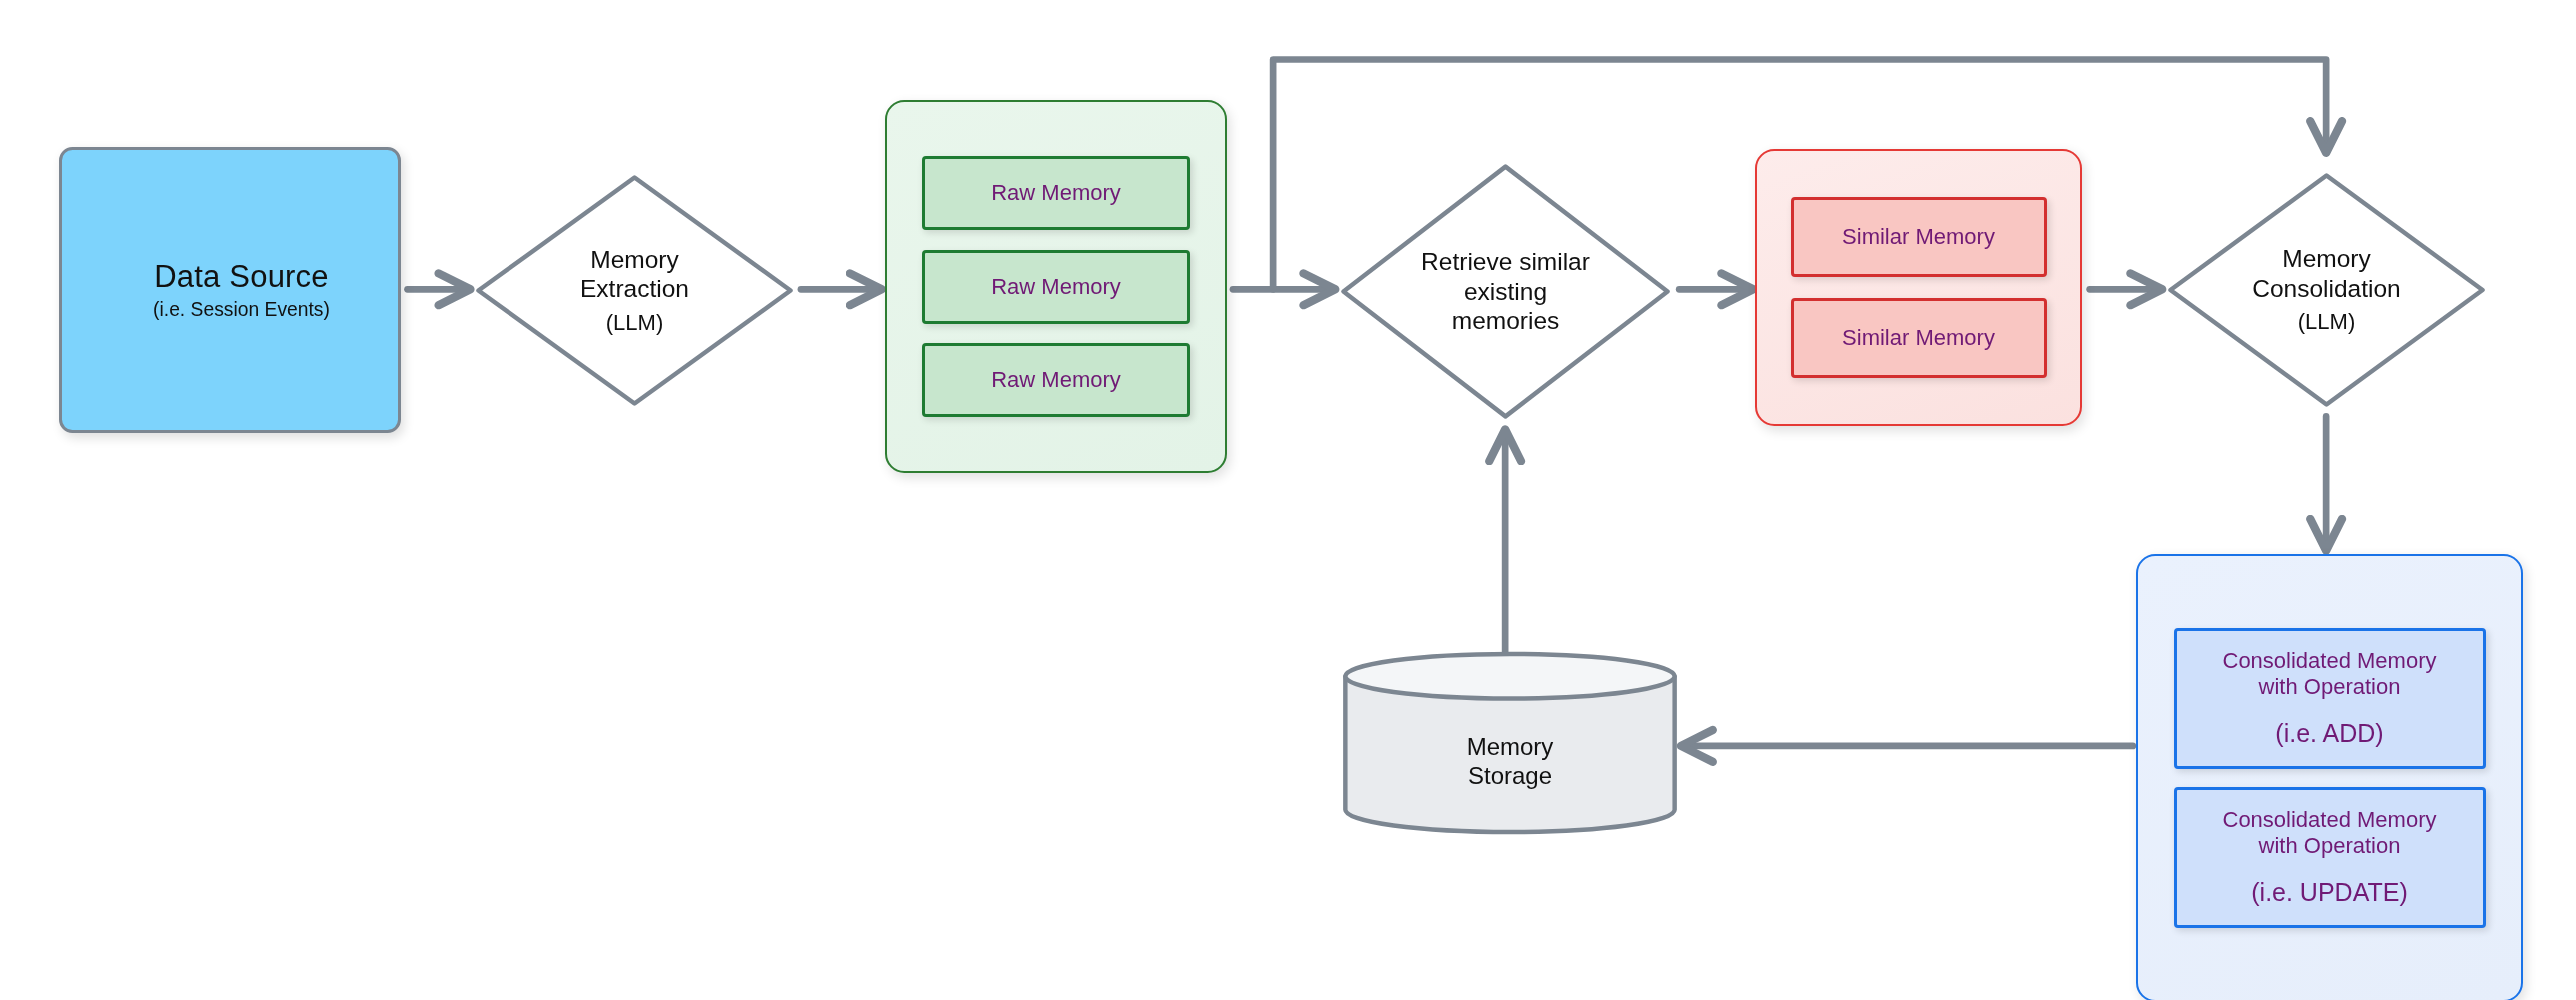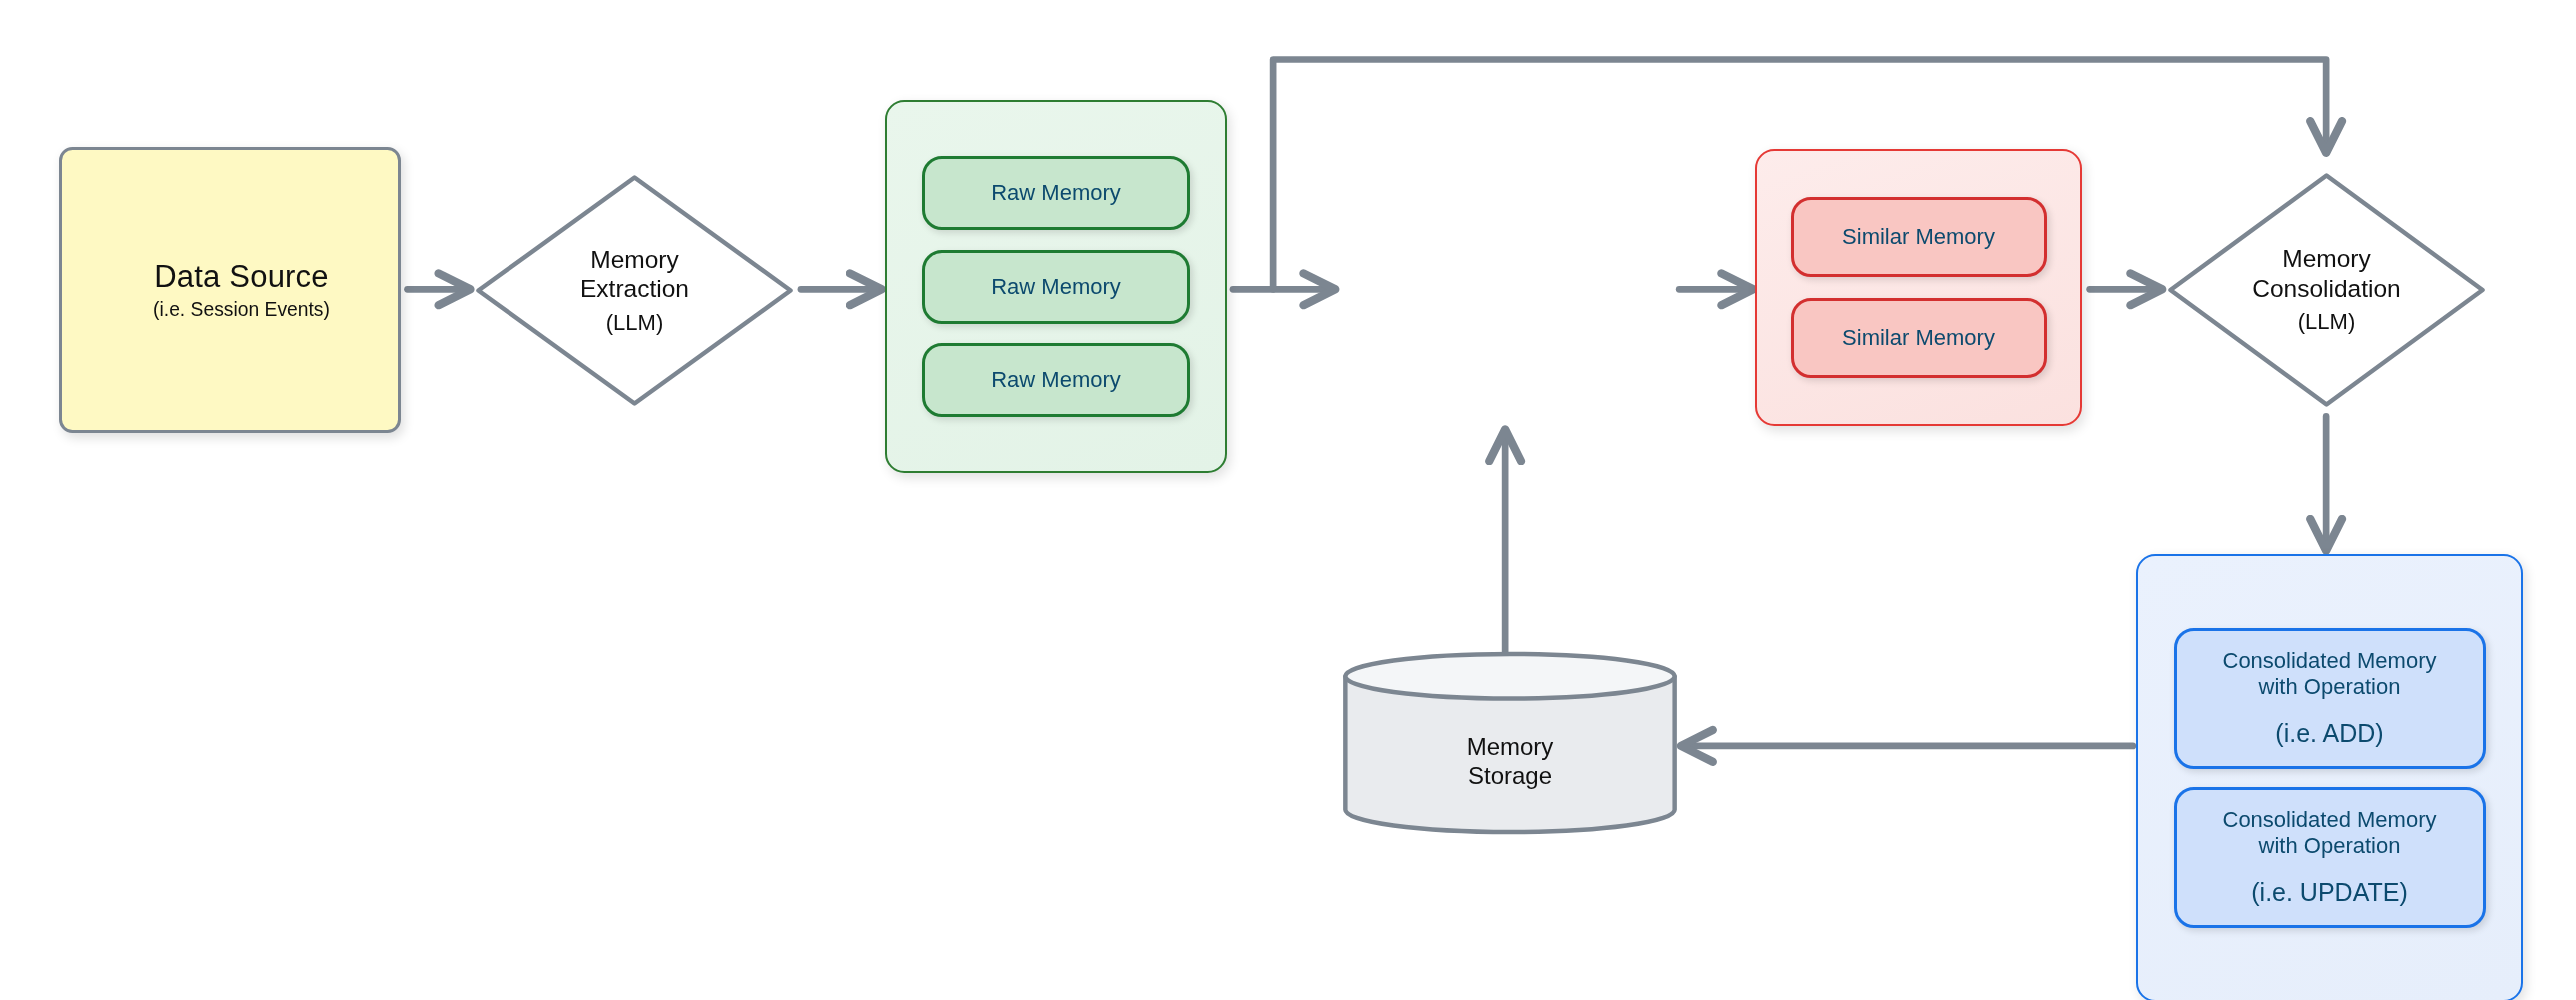--- a/index.html
+++ b/index.html
@@ -3,21 +3,21 @@
 <meta charset="utf-8">
 <style>
   html,body{margin:0;padding:0;background:#ffffff;}
   body{width:2576px;height:1001px;font-family:"Liberation Sans",sans-serif;overflow:hidden;}
   #stage{position:relative;width:2576px;height:1001px;background:#fff;}
 
   .node{position:absolute;box-sizing:border-box;display:flex;flex-direction:column;
         align-items:center;justify-content:center;text-align:center;color:#111;}
 
   
-  .rect-proc{background:#fef9c3;border:3px solid #7c8691;border-radius:13.4px;
+  .rect-proc{background:#7dd3fc;border:3px solid #7c8691;border-radius:13.4px;
              box-shadow:3px 4.5px 10.4px rgba(0,0,0,.13);padding-left:23px;}
   .ds-title{font-size:31px;letter-spacing:0.2px;line-height:1.1;}
   .ds-sub{font-size:19.3px;margin-top:5px;line-height:1.1;}
 
   
   .diamond-wrap{position:absolute;}
   .diamond-wrap svg{position:absolute;left:0;top:0;overflow:visible;}
   .diamond-label{position:absolute;left:0;top:0;width:100%;height:100%;
       display:flex;flex-direction:column;align-items:center;justify-content:center;
       text-align:center;color:#111;}
@@ -26,22 +26,22 @@
 
   
   .group{position:absolute;box-sizing:border-box;border-radius:19.3px;
          display:flex;flex-direction:column;align-items:center;
          box-shadow:3px 4.5px 12px rgba(0,0,0,.12);}
   .group-green{background:linear-gradient(160deg,#e9f6ec 0%,#e3f3e7 100%);border:2.2px solid #2e7d32;}
   .group-red{background:linear-gradient(160deg,#fdeceb 0%,#fbe1df 100%);border:2.2px solid #e53935;}
   .group-blue{background:linear-gradient(160deg,#eaf1fd 0%,#e6eefb 100%);border:2.2px solid #1a73e8;}
 
   .chip{box-sizing:border-box;display:flex;flex-direction:column;align-items:center;
-        justify-content:center;text-align:center;border-radius:20px;
-        box-shadow:2.2px 3px 7.4px rgba(0,0,0,.13);color:#0c4a6e;}
+        justify-content:center;text-align:center;border-radius:4px;
+        box-shadow:2.2px 3px 7.4px rgba(0,0,0,.13);color:#701a75;}
   .chip-green{background:#c7e6cd;border:3.7px solid #1e7b32;}
   .chip-red{background:#f9c6c2;border:3.7px solid #d32f2f;}
   .chip-blue{background:#cfe0fb;border:3px solid #1a73e8;}
   .chip-label{font-size:22px;line-height:1.18;}
   .chip-sub{font-size:25px;line-height:1.18;margin-top:19px;}
 
   
   .cylinder{position:absolute;}
   .cylinder svg{position:absolute;left:0;top:0;overflow:visible;}
   .cyl-label{position:absolute;left:0;top:0;width:100%;height:100%;
@@ -106,20 +106,30 @@
       <div class="chip-label">Raw Memory</div>
     </div>
     <div class="chip chip-green" style="width:268px;height:74px;">
       <div class="chip-label">Raw Memory</div>
     </div>
     <div class="chip chip-green" style="width:268px;height:74px;">
       <div class="chip-label">Raw Memory</div>
     </div>
   </div>
 
+  <div class="diamond-wrap" style="left:1339px;top:162px;width:333px;height:259px;">
+    <svg width="333" height="259" viewBox="0 0 448 348">
+      <path d="M224 6 L442 174 L224 342 L6 174 Z" fill="#ffffff" stroke="#7c8691" stroke-width="6" stroke-linejoin="round"></path>
+    </svg>
+    <div class="diamond-label">
+      <div class="dl-main">Retrieve similar</div>
+      <div class="dl-main">existing</div>
+      <div class="dl-main">memories</div>
+    </div>
+  </div>
 
   <div class="group group-red" style="left:1755px;top:149px;width:327px;height:277px;
        justify-content:center;gap:21px;">
     <div class="chip chip-red" style="width:256px;height:80px;">
       <div class="chip-label">Similar Memory</div>
     </div>
     <div class="chip chip-red" style="width:256px;height:80px;">
       <div class="chip-label">Similar Memory</div>
     </div>
   </div>

